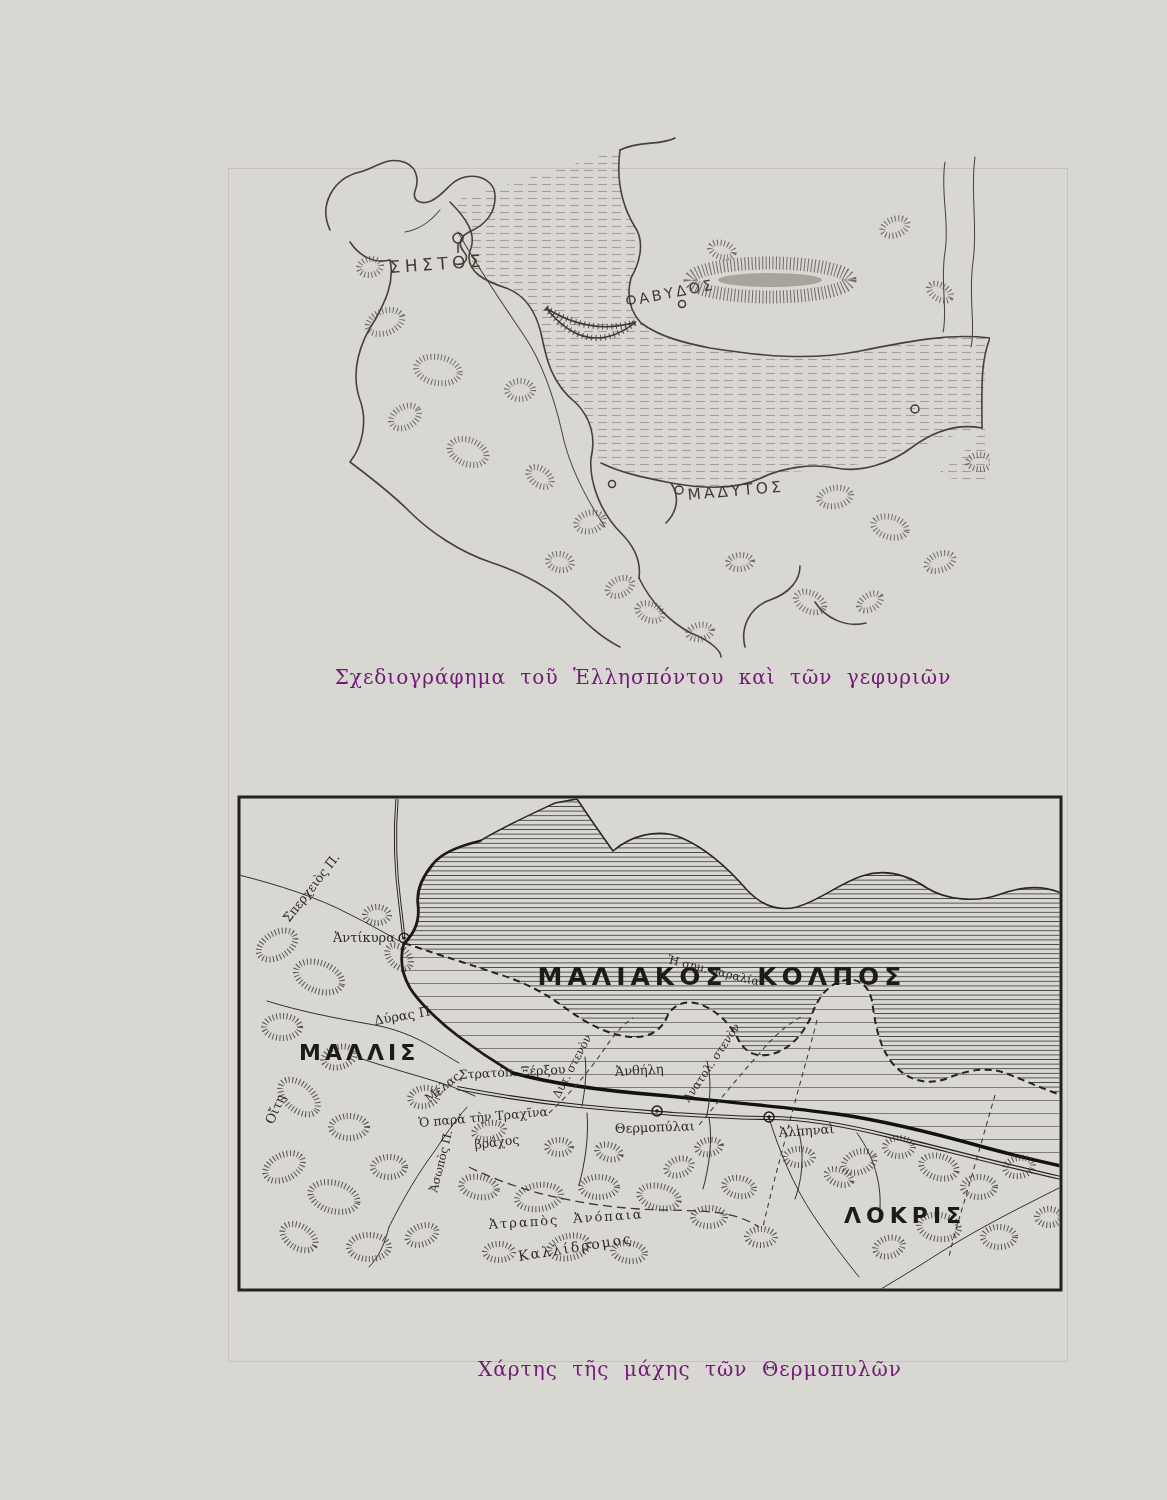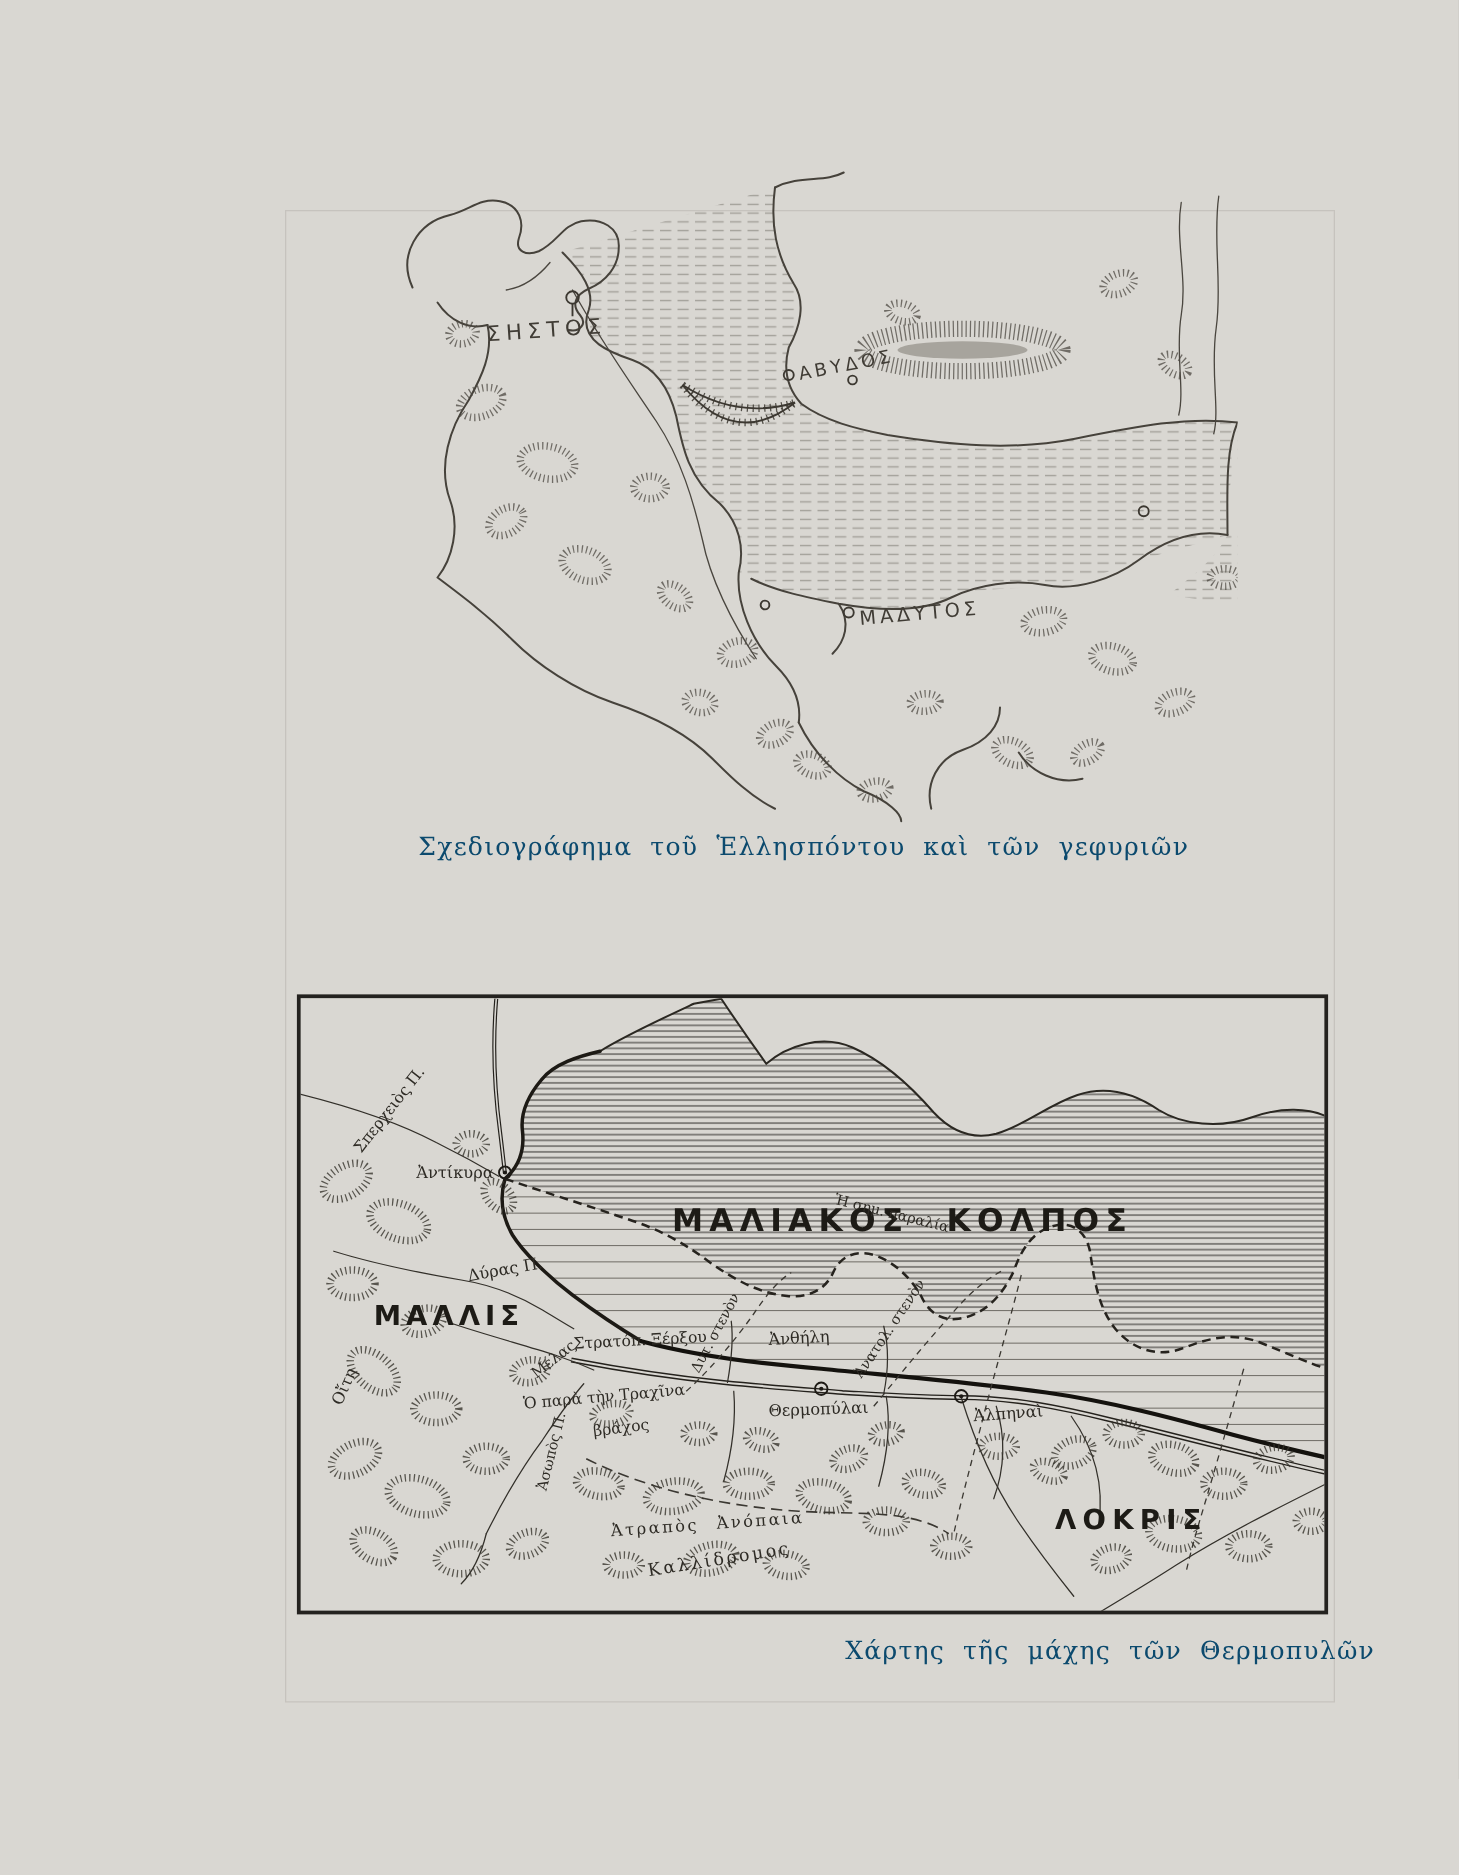--- a/index.html
+++ b/index.html
@@ -1,19 +1,19 @@
 <!DOCTYPE html>
 <html><head>
 <meta charset="utf-8">
 <style>
   html,body{margin:0;padding:0;background:#c9c7c2;}
   .page{position:relative;width:1167px;height:1500px;background:#d9d7d2;overflow:hidden;
         font-family:"DejaVu Serif",serif;}
   .ghost{position:absolute;border:1px solid rgba(100,95,85,0.16);pointer-events:none;}
-  .caption{position:absolute;text-align:center;color:#0c4a6e;font-size:20px;
+  .caption{position:absolute;text-align:center;color:#701a75;font-size:20px;
            letter-spacing:1px;word-spacing:7px;line-height:34px;
            font-family:"DejaVu Serif",serif;}
   svg{position:absolute;}
   
   .coast{fill:none;stroke:#46423b;stroke-width:1.6;stroke-linecap:round;stroke-linejoin:round;}
   .river{fill:none;stroke:#4a463f;stroke-width:1.05;stroke-linecap:round;}
   .hill1{fill:none;stroke:#4c4841;stroke-width:6;stroke-dasharray:1 2.5;opacity:.75;}
   .sea1{fill:url(#m1sea);fill-opacity:.5;stroke:none;}
   .bridge{fill:none;stroke:#3c3831;stroke-width:1.5;}
   .bridgeticks{fill:none;stroke:#3c3831;stroke-width:6;stroke-dasharray:1 3.6;opacity:.85;}
@@ -308,15 +308,15 @@
         <text class="lbl-script" x="252" y="434" font-size="13" letter-spacing="2" word-spacing="8" transform="rotate(-4 252 434)">Ἀτραπὸς Ἀνόπαια</text>
         <text class="lbl-script" x="282" y="466" font-size="14" letter-spacing="2" transform="rotate(-9 282 466)">Καλλίδρομος</text>
         <text class="lbl-script" x="36" y="330" font-size="13" transform="rotate(-66 36 330)">Οἴτη</text>
         <text class="lbl-script" x="200" y="398" font-size="11.5" transform="rotate(-76 200 398)">Ἀσωπὸς Π.</text>
       </g>
     </g>
 
     <rect class="frame2" x="2" y="2" width="822" height="493"></rect>
   </svg>
 
-  <div class="caption" style="left:280px;top:1303px;width:820px;text-align:right;">Χάρτης τῆς μάχης τῶν Θερμοπυλῶν</div>
+  <div class="caption" style="left:280px;top:1352px;width:820px;">Χάρτης τῆς μάχης τῶν Θερμοπυλῶν</div>
 
 </div>
 
 </body></html>

